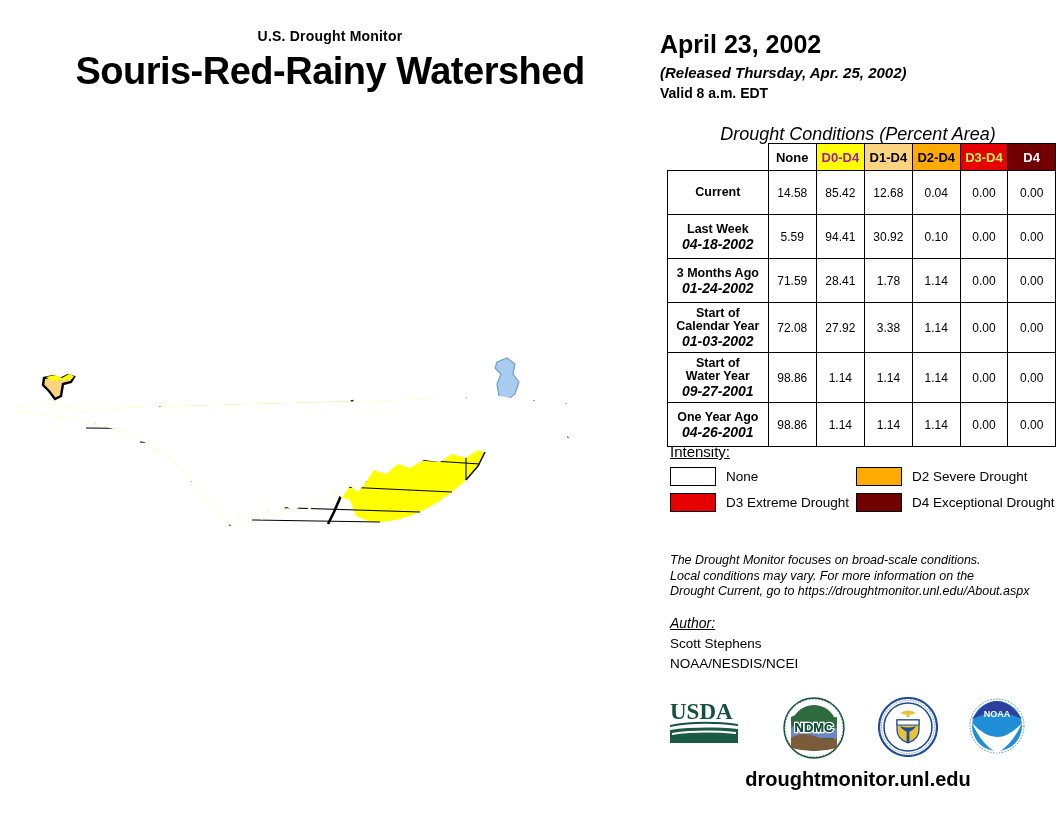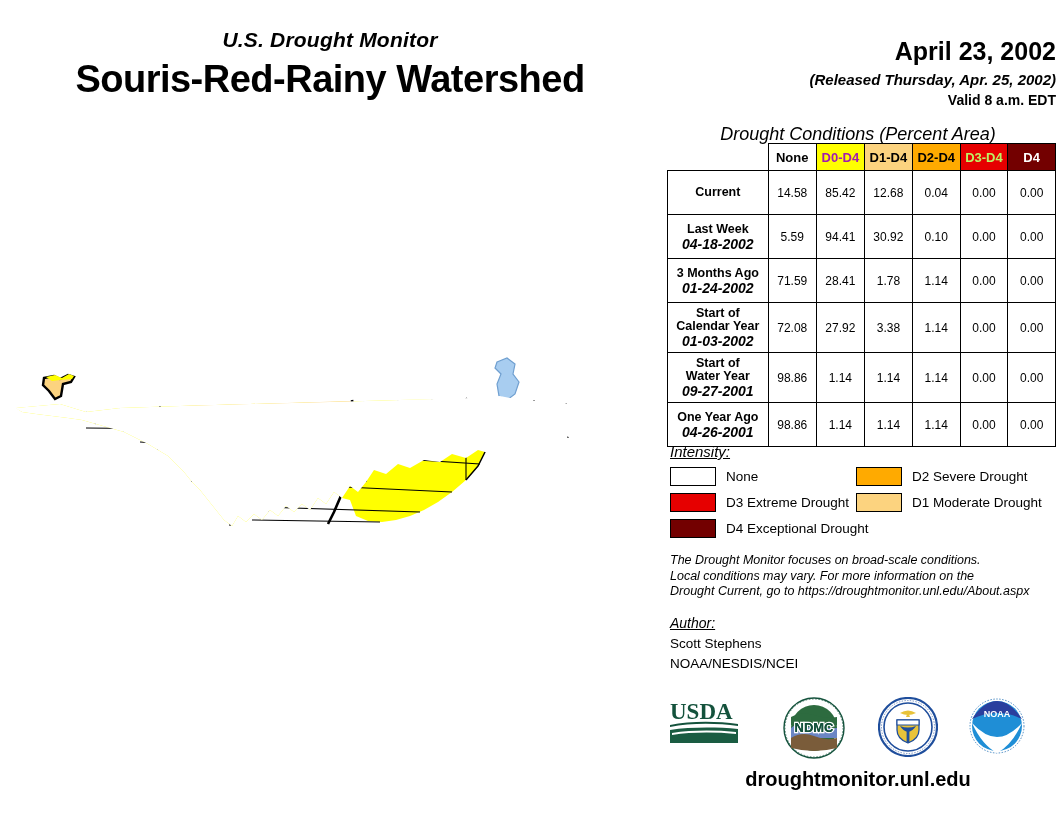--- a/index.html
+++ b/index.html
@@ -1,24 +1,24 @@
 <!DOCTYPE html>
 <html><head>
 <meta charset="utf-8">
 <style>
   html,body{margin:0;padding:0;background:#fff;}
   body{width:1056px;height:816px;position:relative;overflow:hidden;
        font-family:"Liberation Sans",sans-serif;color:#000;}
 
   
   #title-block{position:absolute;left:0;top:28px;width:660px;text-align:center;}
-  #dm-subtitle{font-size:21px;font-weight:bold;font-style:italic;letter-spacing:.2px;}
+  #dm-subtitle{font-size:14px;font-weight:bold;letter-spacing:.2px;}
   #watershed-title{font-size:38px;font-weight:bold;margin-top:6px;letter-spacing:-.5px;}
 
-  #date-block{position:absolute;left:660px;top:37px;width:396px;text-align:right;}
+  #date-block{position:absolute;left:660px;top:30px;width:396px;text-align:left;}
   #issue-date{font-size:25px;font-weight:bold;}
   #release-date{font-size:15px;font-weight:bold;font-style:italic;margin-top:5px;}
   #valid-time{font-size:14px;font-weight:bold;margin-top:4px;}
 
   
   #table-caption{position:absolute;left:660px;top:124px;width:396px;text-align:center;
                  font-size:18px;font-style:italic;}
   #cond-table{position:absolute;left:667px;top:143px;border-collapse:collapse;}
   #cond-table td,#cond-table th{border:1.6px solid #000;text-align:center;
       font-size:12.5px;padding:0;}
@@ -31,21 +31,21 @@
   #cond-table tbody td.val{height:43px;width:48px;font-size:12px;}
   .hdr-none{background:#ffffff;color:#000;}
   .hdr-d0{background:#ffff00;color:#a21caf;}
   .hdr-d1{background:#fcd37f;color:#000;}
   .hdr-d2{background:#ffaa00;color:#000;}
   .hdr-d3{background:#e60000;color:#bef264;}
   .hdr-d4{background:#730000;color:#fff;}
 
   
   #intensity-block{position:absolute;left:670px;top:443px;width:386px;}
-  #intensity-label{font-size:15px;font-style:italic;text-decoration:underline;
+  #intensity-label{font-size:15px;text-decoration:underline;
                    margin-bottom:7px;}
   .legend-grid{display:grid;grid-template-columns:186px 200px;row-gap:7px;}
   .legend-item{display:flex;align-items:center;}
   .swatch{width:44px;height:17px;border:1.4px solid #000;flex:0 0 auto;}
   .legend-text{font-size:13.5px;margin-left:10px;white-space:nowrap;}
 
   
   #disclaimer{position:absolute;left:670px;top:553px;width:380px;
               font-size:12.5px;font-style:italic;line-height:15.5px;}
   #author-block{position:absolute;left:670px;top:615px;width:380px;}
@@ -160,24 +160,20 @@
       </div>
       <div class="legend-item">
         <span class="swatch" style="background: rgb(255, 170, 0);"></span>
         <span class="legend-text">D2 Severe Drought</span>
       </div>
       <div class="legend-item">
         <span class="swatch" style="background: rgb(230, 0, 0);"></span>
         <span class="legend-text">D3 Extreme Drought</span>
       </div>
       <div class="legend-item">
-        <span class="swatch" style="background: rgb(252, 211, 127);"></span>
-        <span class="legend-text">D1 Moderate Drought</span>
-      </div>
-      <div class="legend-item">
         <span class="swatch" style="background: rgb(115, 0, 0);"></span>
         <span class="legend-text">D4 Exceptional Drought</span>
       </div>
     </div>
 </div>
 
 <div id="disclaimer">
   <div>The Drought Monitor focuses on broad-scale conditions.</div>
   <div>Local conditions may vary. For more information on the</div>
   <div>Drought Current, go to https://droughtmonitor.unl.edu/About.aspx</div>

